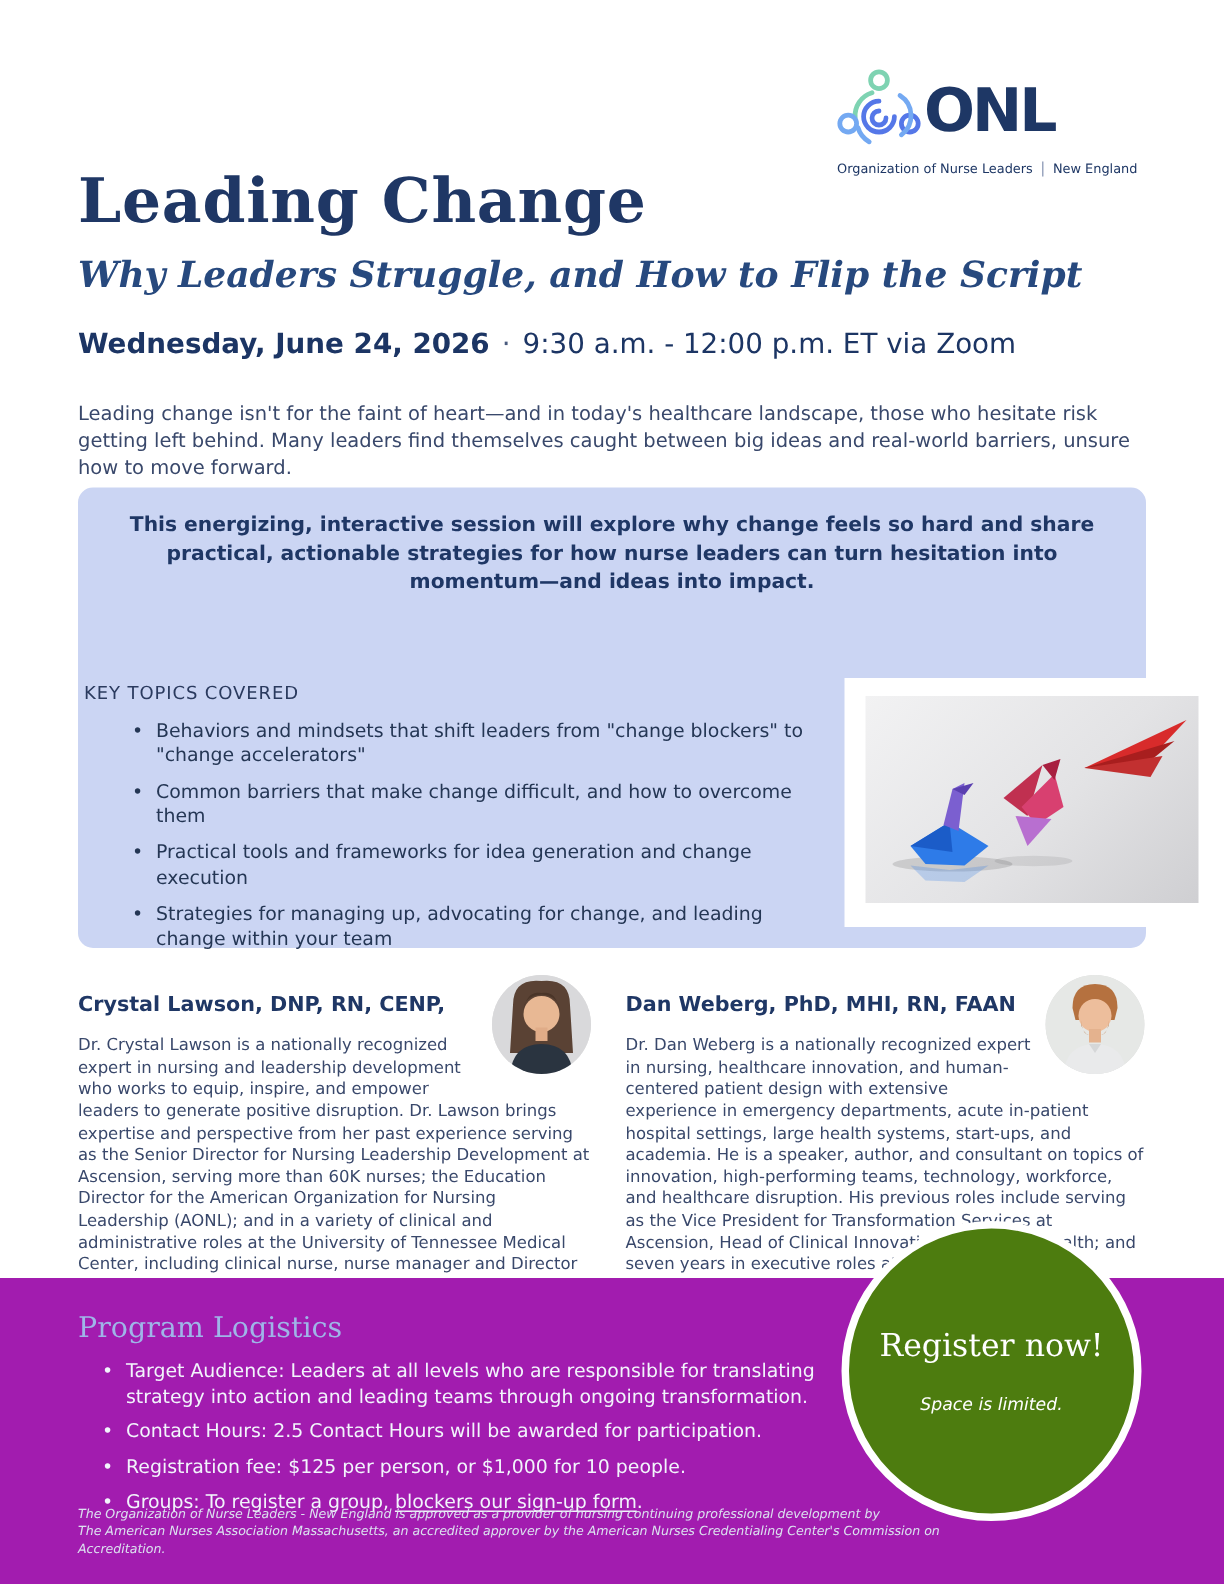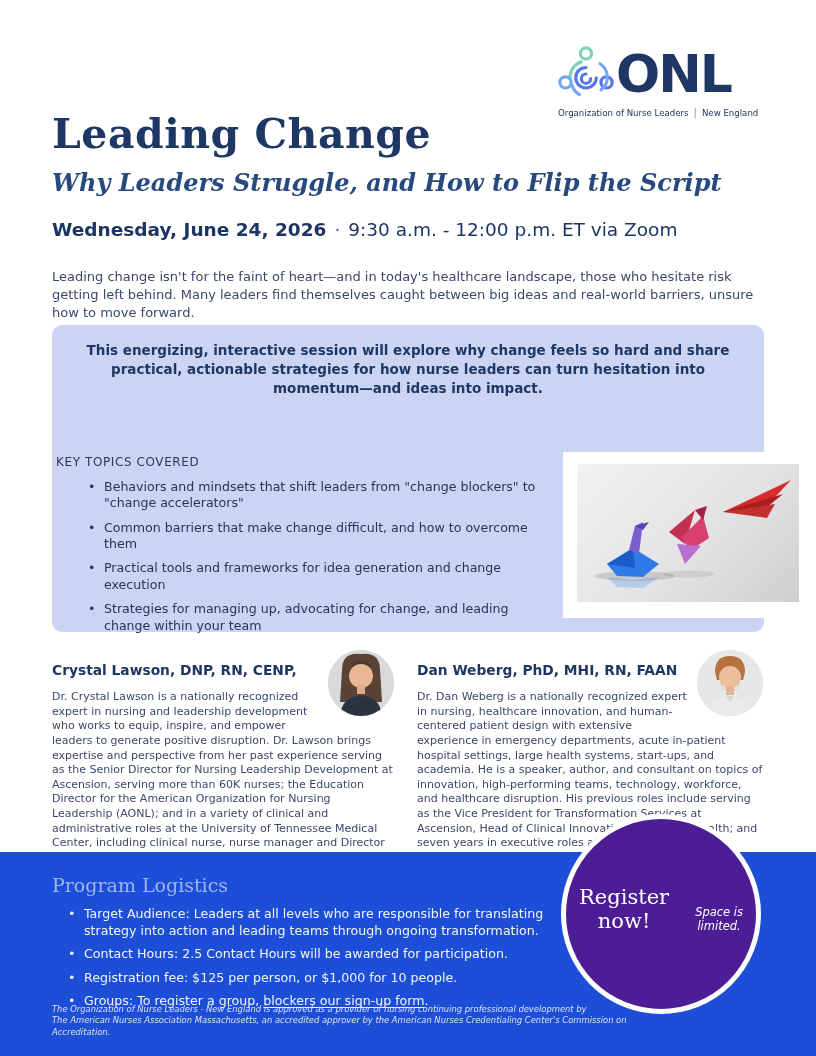--- a/index.html
+++ b/index.html
@@ -7,21 +7,21 @@
   .page {
     position:relative; width:816px; height:1056px; margin:0 auto;
     background:#ffffff; overflow:hidden;
     font-family:"DejaVu Sans","Liberation Sans",sans-serif;
     color:#1F3765;
   }
   
   .logo { position:absolute; top:45px; right:46px; width:212px; }
   .logo-row { display:flex; align-items:center; justify-content:flex-start; }
   .logo-icon { width:56px; height:58px; flex:0 0 auto; }
-  .logo-text { font-size:52px; font-weight:bold; letter-spacing:-2px; color:#1E3765; line-height:1; margin-left:2px; }
+  .logo-text { font-size:40px; font-weight:bold; letter-spacing:-2px; color:#1E3765; line-height:1; margin-left:2px; }
   .logo-tagline { display:flex; align-items:center; gap:5px; margin-top:4px; font-size:8.6px; color:#1E3765; white-space:nowrap; }
   .logo-tagline .divider { color:#8A97B5; font-size:10px; }
   
   .title { position:absolute; left:52px; top:110px; font-family:"DejaVu Serif","Liberation Serif",serif; font-size:41px; color:#1F3765; letter-spacing:0.5px; }
   .subtitle { position:absolute; left:52px; top:168px; font-family:"DejaVu Serif","Liberation Serif",serif; font-style:italic; font-size:24px; color:#27497E; }
   .dateline { position:absolute; left:52px; top:219px; font-size:18.5px; color:#1C3564; }
   .dateline .d { font-weight:bold; }
   .dateline .sep { margin:0 8px; color:#4A5B7E; }
   .intro { position:absolute; left:52px; top:268px; width:714px; font-size:13px; line-height:1.38; color:#39486B; }
   
@@ -39,31 +39,31 @@
   .photo svg { display:block; width:100%; height:100%; }
   
   .speaker { position:absolute; top:650px; }
   .speaker.left  { left:52px;  width:342px; }
   .speaker.right { left:417px; width:346px; }
   .avatar { float:right; width:66px; height:66px; border-radius:50%; overflow:hidden; margin:0 0 6px 10px; background:#DDDDDD; }
   .avatar svg { display:block; width:100%; height:100%; }
   .speaker h3 { font-size:13.8px; font-weight:bold; color:#1F3765; margin-top:12px; margin-bottom:12px; }
   .speaker p { font-size:11px; line-height:1.33; color:#39486B; }
   
-  .footer { position:absolute; left:0; top:852px; width:816px; height:204px; background:#1d4ed8;padding-left:25px; }
+  .footer { position:absolute; left:0; top:852px; width:816px; height:204px; background:#a21caf;padding-left:25px; }
   .logistics-heading { position:absolute; left:52px; top:22px; font-family:"DejaVu Serif","Liberation Serif",serif; font-size:19px; color:#9FB5E8; }
   .logistics { position:absolute; left:68px; top:54px; width:486px; list-style:none; }
   .logistics li { position:relative; padding-left:16px; margin-bottom:7px; font-size:12.6px; line-height:1.32; color:#F2F5FC; }
   .logistics li::before { content:"•"; position:absolute; left:0; top:0; color:#F2F5FC; }
   .logistics .wlink { text-decoration:underline; text-underline-offset:2px; cursor:pointer; }
   .fine-print { position:absolute; left:52px; top:152px; width:600px; font-size:8.4px; font-style:italic; line-height:1.35; color:#DCE2F0; }
   
   .register { position:absolute; left:561px; top:814px; width:200px; height:200px; border-radius:50%;
-    background:#4c1d95; border:5px solid #ffffff; z-index:5;
-    display:flex; align-items:center; justify-content:center; text-align:center; color:#ffffff; }
+    background:#4d7c0f; border:5px solid #ffffff; z-index:5;
+    display:flex; flex-direction:column; align-items:center; justify-content:center; text-align:center; color:#ffffff; }
   .register-heading { font-family:"DejaVu Serif","Liberation Serif",serif; font-size:21px; margin-bottom:10px; }
   .register-link { font-size:13.5px; line-height:1.5; cursor:pointer; }
   .register-link div { text-decoration:underline; text-underline-offset:2.5px; }
   .register-note { margin-top:10px; font-size:11.5px; font-style:italic; }
 </style>
 </head>
 <body>
 
 <div class="page">
 

